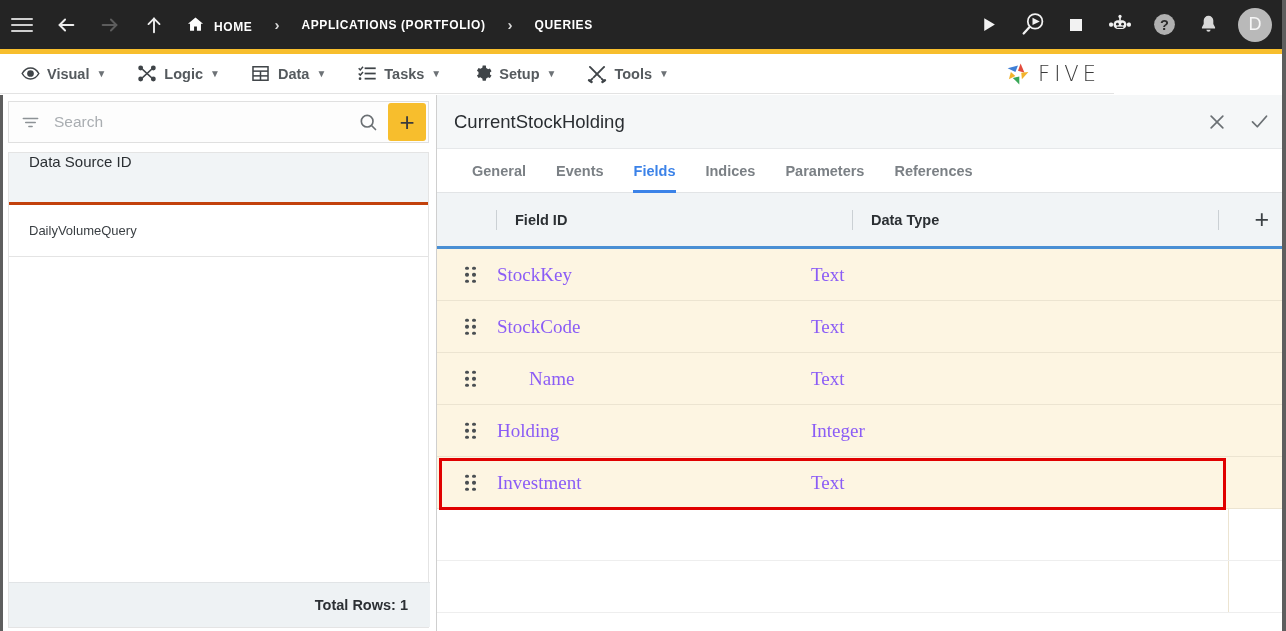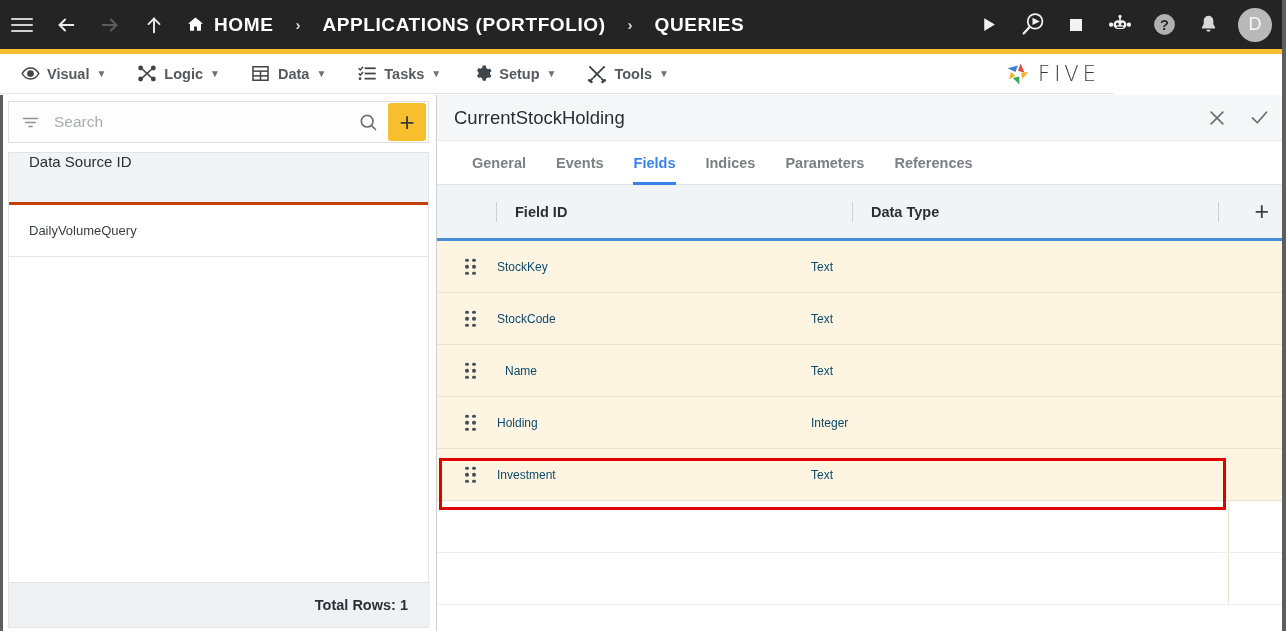--- a/index.html
+++ b/index.html
@@ -25,22 +25,22 @@
     display: flex; align-items: center; justify-content: center;
     color: #e8e8e8;
   }
   .tb-icon svg { display: block; }
   .hamburger { width: 22px; }
   .hamburger span {
     display: block; height: 2px; background: #cfcfcf; margin: 4px 0; border-radius: 1px;
   }
   .crumbs { display: flex; align-items: center; margin-left: 10px; }
   .crumb {
-    color: #ffffff; font-size: 19px; font-weight: bold; letter-spacing: .6px;
-    display: flex; align-items: center; white-space: nowrap;
+    color: #ffffff; font-size: 12px; font-weight: bold; letter-spacing: .6px;
+    display: flex; align-items: flex-end; white-space: nowrap;
   }
   .crumb-home { margin-right: 2px; }
   .crumb-sep {
     color: #d8d8d8; font-size: 15px; font-weight: bold;
     margin: 0 22px; line-height: 1;
   }
   .tb-right { position: absolute; right: 10px; top: 0; height: 49px; display: flex; align-items: center; }
   .tb-btn {
     width: 44px; height: 49px; display: flex; align-items: center; justify-content: center;
     color: #f0f0f0;
@@ -120,21 +120,21 @@
     display: flex; align-items: center; justify-content: flex-end;
     padding-right: 22px; font-size: 14.5px; font-weight: bold; color: #2c3034; margin-top: 21px;
   }
 
   
   .right {
     position: absolute; top: 95px; left: 437px; width: 849px; height: 536px;
     background: #ffffff;
   }
   .panel-head {
-    position: relative; height: 46px; background: #f5f7f8;
+    position: relative; height: 54px; background: #f5f7f8;
     border-bottom: 1px solid #e6e8ea;
     display: flex; align-items: center;
   }
   .panel-title {
     margin-left: 17px; font-size: 18.5px; color: #2a2e32;
   }
   .head-actions { position: absolute; right: 16px; display: flex; align-items: center; gap: 22px; }
   .head-act { color: #6b7074; display: flex; }
 
   .tabs {
@@ -168,21 +168,21 @@
     position: absolute; right: 17px; color: #3c4145;
     font-size: 25px; font-weight: 300; line-height: 1;
   }
 
   .grid-row {
     height: 52px; display: flex; align-items: center;
     background: #FDF5E2; border-bottom: 1px solid #ece4d1;
     position: relative;
   }
   .grid-row .cell {
-    font-size: 12px; color: #0c4a6e; display: flex; align-items: center; height: 100%;
+    font-size: 19px; color: #8b5cf6; display: flex; align-items: center; height: 100%; font-family: Liberation Serif, serif;
   }
   .drag {
     position: absolute; left: 28px; top: 50%; transform: translateY(-50%);
     display: grid; grid-template-columns: 4px 4px; grid-gap: 3px;
   }
   .drag i { width: 3.5px; height: 3.5px; background: #4a4f53; border-radius: 50%; display:block; }
   .col-vline {
     position: absolute; top: 0; bottom: 0; width: 1px; background: #ece4d1;
   }
   .grid-blank { background: #ffffff; height: 52px; border-bottom: 1px solid #eeeeee; position: relative; }
@@ -512,21 +512,21 @@
 
     <div class="grid-row">
       <span class="drag">
           <i></i>
           <i></i>
           <i></i>
           <i></i>
           <i></i>
           <i></i>
         </span>
-      <span class="cell" style="width:355px; padding-left:68px">Name</span>
+      <span class="cell" style="width:355px; padding-left:92px">Name</span>
       <span class="cell" style="width:365px; padding-left:19px">Text</span>
     </div>
 
     <div class="grid-row">
       <span class="drag">
           <i></i>
           <i></i>
           <i></i>
           <i></i>
           <i></i>

